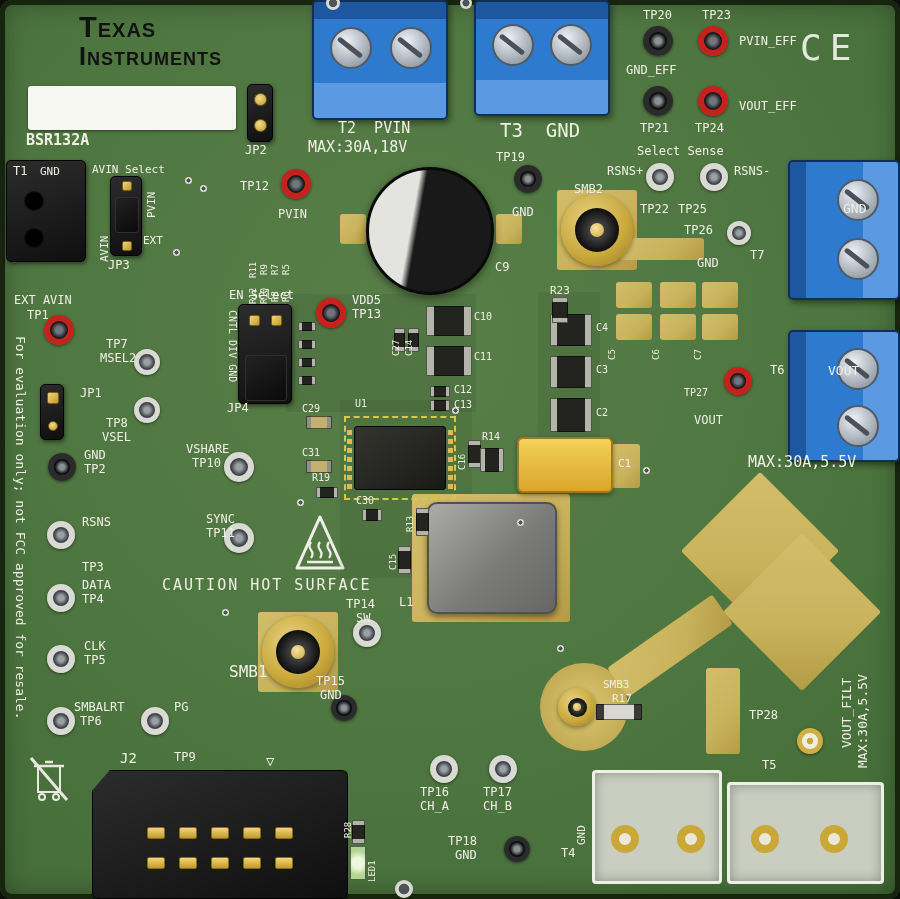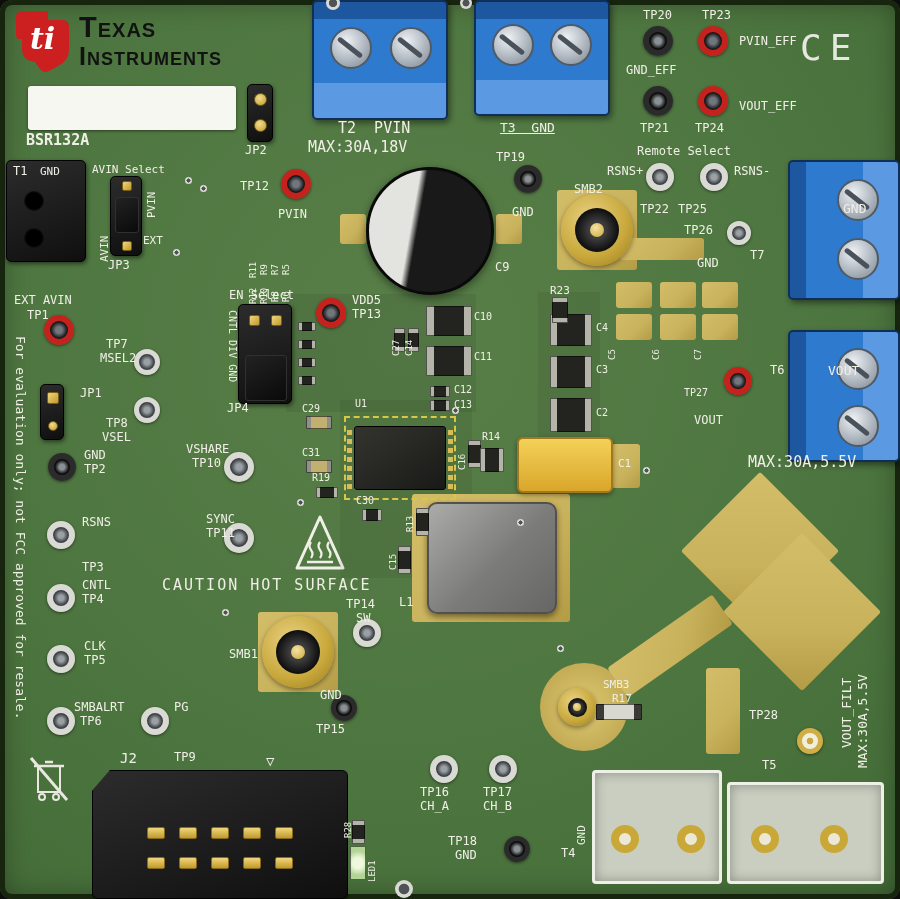--- a/index.html
+++ b/index.html
@@ -43,26 +43,20 @@
 .tp-gold{border:5px solid #cfae45;background:radial-gradient(circle,#c9a93e 28%,#f2eedd 32%)}
 .brand1{font-family:"Liberation Sans",sans-serif;font-weight:bold;font-variant:small-caps;font-size:29px;letter-spacing:1px;color:#121212;line-height:1}
 .brand2{font-family:Liberation Sans, sans-serif;font-weight:bold;font-variant:small-caps;font-size:25px;letter-spacing:1px;color:#121212;line-height:1.15}
 .labelbox{left:28px;top:86px;width:208px;height:44px;background:#f7f7f2;border-radius:3px;box-shadow:0 1px 3px rgba(0,0,0,.5)}
 </style>
 </head>
 <body>
 
 <div id="board">
 
-  <div class="abs" style="left:16px;top:6px;width:58px;height:68px">
-    <svg width="58" height="68" viewBox="0 0 58 68">
-      <path d="M7 5 h25 v9 h15 q6 0 6 7 v22 q0 12 -11 17 l-9 5 q-5 3 -9 -2 l-5 -7 q-13 -2 -13 -13 v-10 h-3 q-3 0 -3 -4 v-18 q0 -6 7 -6 z" fill="#cc1f1f"></path>
-      <text x="14" y="43" font-family="DejaVu Serif, serif" font-style="italic" font-weight="bold" font-size="30" fill="#ffffff">ti</text>
-    </svg>
-  </div>
 
   <div class="abs" style="left:79px;top:13px">
     <div class="brand1">Texas</div>
     <div class="brand2">Instruments</div>
   </div>
 
   <div class="abs labelbox"></div>
 
   <div class="abs" style="left:294px;top:514px;width:52px;height:58px">
     <svg width="52" height="58" viewBox="0 0 52 58">
@@ -263,46 +257,46 @@
     <div class="txt" style="left: 27px; top: 309px; font-size: 12px;">TP1</div>
     <div class="txt" style="left: 106px; top: 338px; font-size: 12px;">TP7</div>
     <div class="txt" style="left: 100px; top: 352px; font-size: 12px;">MSEL2</div>
     <div class="txt" style="left: 80px; top: 387px; font-size: 12px;">JP1</div>
     <div class="txt" style="left: 106px; top: 417px; font-size: 12px;">TP8</div>
     <div class="txt" style="left: 102px; top: 431px; font-size: 12px;">VSEL</div>
     <div class="txt" style="left: 84px; top: 449px; font-size: 12px;">GND</div>
     <div class="txt" style="left: 84px; top: 463px; font-size: 12px;">TP2</div>
     <div class="txt" style="left: 82px; top: 516px; font-size: 12px;">RSNS</div>
     <div class="txt" style="left: 82px; top: 530px; font-size: 12px; margin-top: 31px;">TP3</div>
-    <div class="txt" style="left: 82px; top: 579px; font-size: 12px;">CNTL</div>
+    <div class="txt" style="left: 82px; top: 579px; font-size: 12px;">DATA</div>
     <div class="txt" style="left: 82px; top: 593px; font-size: 12px;">TP4</div>
     <div class="txt" style="left: 84px; top: 640px; font-size: 12px;">CLK</div>
     <div class="txt" style="left: 84px; top: 654px; font-size: 12px;">TP5</div>
     <div class="txt" style="left: 74px; top: 701px; font-size: 12px;">SMBALRT</div>
     <div class="txt" style="left: 80px; top: 715px; font-size: 12px;">TP6</div>
     <div class="txt" style="left: 174px; top: 701px; font-size: 12px;">PG</div>
     <div class="txt" style="left: 174px; top: 715px; font-size: 12px; margin-top: 36px;">TP9</div>
     <div class="txt" style="left: 120px; top: 751px; font-size: 14px;">J2</div>
     <div class="txt" style="left: 266px; top: 754px; font-size: 14px;">▽</div>
     <div class="txt" style="left: 245px; top: 144px; font-size: 12px;">JP2</div>
     <div class="txt" style="left: 338px; top: 121px; font-size: 15px;">T2  PVIN</div>
     <div class="txt" style="left: 308px; top: 140px; font-size: 15px;">MAX:30A,18V</div>
-    <div class="txt" style="left: 500px; top: 121px; font-size: 13px; text-decoration: underline;">T3  GND</div>
+    <div class="txt" style="left: 500px; top: 121px; font-size: 19px;">T3  GND</div>
     <div class="txt" style="left: 240px; top: 180px; font-size: 12px;">TP12</div>
     <div class="txt" style="left: 278px; top: 208px; font-size: 12px;">PVIN</div>
     <div class="txt" style="left: 496px; top: 151px; font-size: 12px;">TP19</div>
     <div class="txt" style="left: 512px; top: 206px; font-size: 12px;">GND</div>
     <div class="txt" style="left: 643px; top: 9px; font-size: 12px;">TP20</div>
     <div class="txt" style="left: 626px; top: 64px; font-size: 12px;">GND_EFF</div>
     <div class="txt" style="left: 702px; top: 9px; font-size: 12px;">TP23</div>
     <div class="txt" style="left: 739px; top: 35px; font-size: 12px;">PVIN_EFF</div>
     <div class="txt" style="left: 640px; top: 122px; font-size: 12px;">TP21</div>
     <div class="txt" style="left: 695px; top: 122px; font-size: 12px;">TP24</div>
     <div class="txt" style="left: 739px; top: 100px; font-size: 12px;">VOUT_EFF</div>
-    <div class="txt" style="left: 637px; top: 145px; font-size: 12px;">Remote Select</div>
+    <div class="txt" style="left: 637px; top: 145px; font-size: 12px;">Select Sense</div>
     <div class="txt" style="left: 607px; top: 165px; font-size: 12px;">RSNS+</div>
     <div class="txt" style="left: 734px; top: 165px; font-size: 12px;">RSNS-</div>
     <div class="txt" style="left: 640px; top: 203px; font-size: 12px;">TP22</div>
     <div class="txt" style="left: 678px; top: 203px; font-size: 12px;">TP25</div>
     <div class="txt" style="left: 684px; top: 224px; font-size: 12px;">TP26</div>
     <div class="txt" style="left: 697px; top: 257px; font-size: 12px;">GND</div>
     <div class="txt" style="left: 574px; top: 183px; font-size: 12px;">SMB2</div>
     <div class="txt" style="left: 495px; top: 261px; font-size: 12px;">C9</div>
     <div class="txt" style="left: 550px; top: 285px; font-size: 11px;">R23</div>
     <div class="txt" style="left: 750px; top: 249px; font-size: 12px;">T7</div>
@@ -346,24 +340,24 @@
     <div class="txt" style="left: 608px; top: 360px; font-size: 9px; transform-origin: 0px 0px; transform: rotate(-90deg);">C5</div>
     <div class="txt" style="left: 652px; top: 360px; font-size: 9px; transform-origin: 0px 0px; transform: rotate(-90deg);">C6</div>
     <div class="txt" style="left: 694px; top: 360px; font-size: 9px; transform-origin: 0px 0px; transform: rotate(-90deg);">C7</div>
     <div class="txt" style="left: 206px; top: 513px; font-size: 12px;">SYNC</div>
     <div class="txt" style="left: 206px; top: 527px; font-size: 12px;">TP11</div>
     <div class="txt" style="left: 356px; top: 496px; font-size: 10px;">C30</div>
     <div class="txt" style="left: 406px; top: 532px; font-size: 9px; transform-origin: 0px 0px; transform: rotate(-90deg);">R13</div>
     <div class="txt" style="left: 389px; top: 570px; font-size: 9px; transform-origin: 0px 0px; transform: rotate(-90deg);">C15</div>
     <div class="txt" style="left: 162px; top: 578px; font-size: 15px; letter-spacing: 2px;">CAUTION HOT SURFACE</div>
     <div class="txt" style="left: 399px; top: 596px; font-size: 12px;">L1</div>
-    <div class="txt" style="left: 229px; top: 648px; font-size: 12px;">SMB1</div>
+    <div class="txt" style="left: 229px; top: 664px; font-size: 16px;">SMB1</div>
     <div class="txt" style="left: 346px; top: 598px; font-size: 12px;">TP14</div>
     <div class="txt" style="left: 356px; top: 612px; font-size: 12px;">SW</div>
-    <div class="txt" style="left: 316px; top: 675px; font-size: 12px; margin-top: 48px;">TP15</div>
+    <div class="txt" style="left: 316px; top: 675px; font-size: 12px;">TP15</div>
     <div class="txt" style="left: 320px; top: 689px; font-size: 12px;">GND</div>
     <div class="txt" style="left: 603px; top: 679px; font-size: 11px;">SMB3</div>
     <div class="txt" style="left: 612px; top: 693px; font-size: 11px;">R17</div>
     <div class="txt" style="left: 420px; top: 786px; font-size: 12px;">TP16</div>
     <div class="txt" style="left: 420px; top: 800px; font-size: 12px;">CH_A</div>
     <div class="txt" style="left: 483px; top: 786px; font-size: 12px;">TP17</div>
     <div class="txt" style="left: 483px; top: 800px; font-size: 12px;">CH_B</div>
     <div class="txt" style="left: 448px; top: 835px; font-size: 12px;">TP18</div>
     <div class="txt" style="left: 455px; top: 849px; font-size: 12px;">GND</div>
     <div class="txt" style="left: 561px; top: 847px; font-size: 12px;">T4</div>

